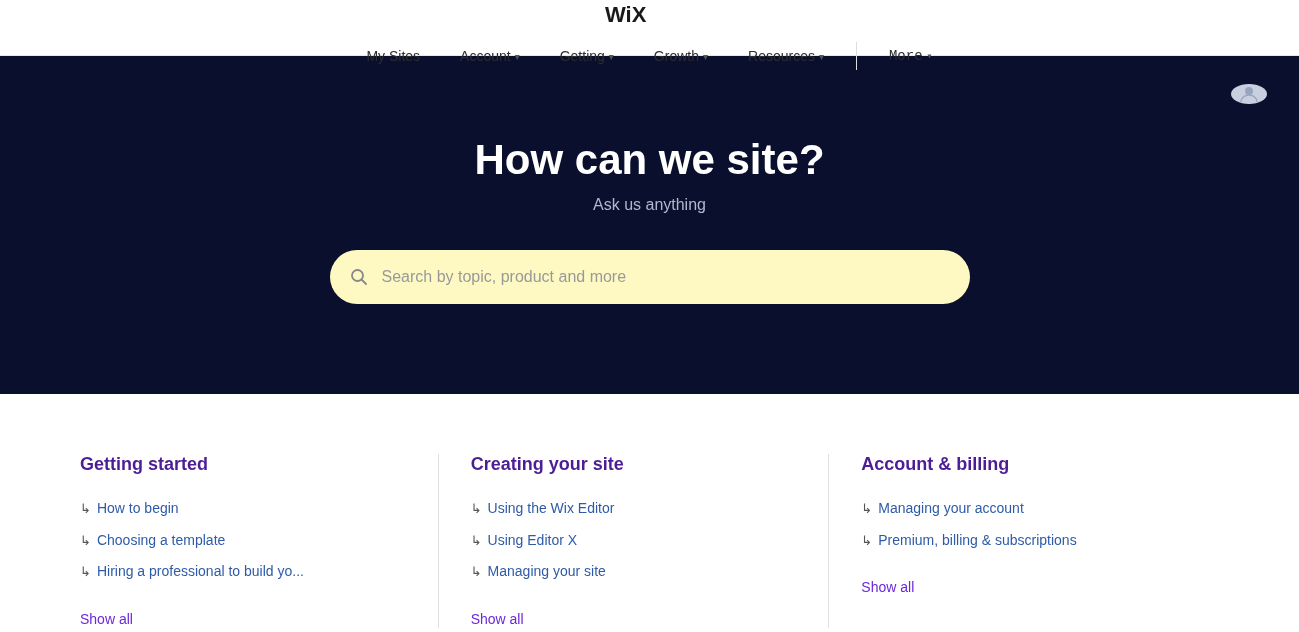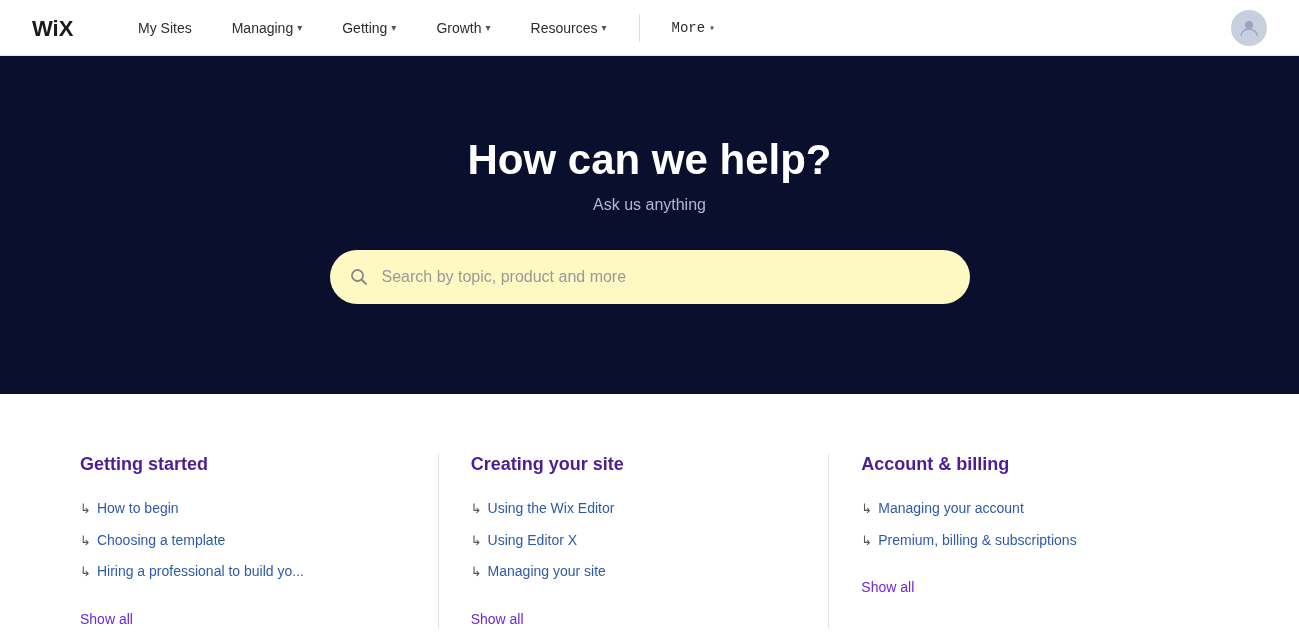--- a/index.html
+++ b/index.html
@@ -8,20 +8,21 @@
     
     .navbar {
       display: flex;
       align-items: center;
       padding: 0 32px;
       height: 56px;
       background: #fff;
       border-bottom: 1px solid #e8e8e8;
       position: relative;
       z-index: 10;
+      flex-direction: column;
     }
     .navbar-logo {
       margin-right: 32px;
       flex-shrink: 0;
     }
     .navbar-logo svg { display: block; }
     .navbar-links {
       display: flex;
       align-items: center;
       gap: 8px;
@@ -174,21 +175,21 @@
     <svg width="58" height="28" viewBox="0 0 58 28" fill="none" xmlns="http://www.w3.org/2000/svg">
       <text x="0" y="22" font-family="Arial Black, Arial" font-weight="900" font-size="22" fill="#1a1a1a">WiX</text>
     </svg>
   </div>
 
   <div class="navbar-links">
     <a class="navbar-link">
       <span>My Sites</span>
     </a>
     <a class="navbar-link">
-      <span>Managing</span>
+      <span>Account</span>
       <span class="chevron-icon">▾</span>
     </a>
     <a class="navbar-link">
       <span>Getting</span>
       <span class="chevron-icon">▾</span>
     </a>
     <a class="navbar-link">
       <span>Growth</span>
       <span class="chevron-icon">▾</span>
     </a>
@@ -205,21 +206,21 @@
 
   <div class="navbar-avatar">
     <svg width="20" height="20" viewBox="0 0 20 20" fill="none" xmlns="http://www.w3.org/2000/svg">
       <circle cx="10" cy="7" r="4" fill="#7a8aaa"></circle>
       <path d="M2 18c0-4 3.6-7 8-7s8 3 8 7" stroke="#7a8aaa" stroke-width="1.5" fill="none"></path>
     </svg>
   </div>
 </nav>
 
 <section class="hero">
-  <h1 class="hero-title">How can we help?</h1>
+  <h1 class="hero-title">How can we site?</h1>
   <p class="hero-subtitle">Ask us anything</p>
   <div class="hero-search">
     <div class="search-icon-wrap">
       <svg width="18" height="18" viewBox="0 0 18 18" fill="none">
         <circle cx="7.5" cy="7.5" r="5.5" stroke="#888" stroke-width="1.8"></circle>
         <line x1="11.5" y1="11.5" x2="16" y2="16" stroke="#888" stroke-width="1.8" stroke-linecap="round"></line>
       </svg>
     </div>
     <input type="text" placeholder="Search by topic, product and more" style="">
   </div>

